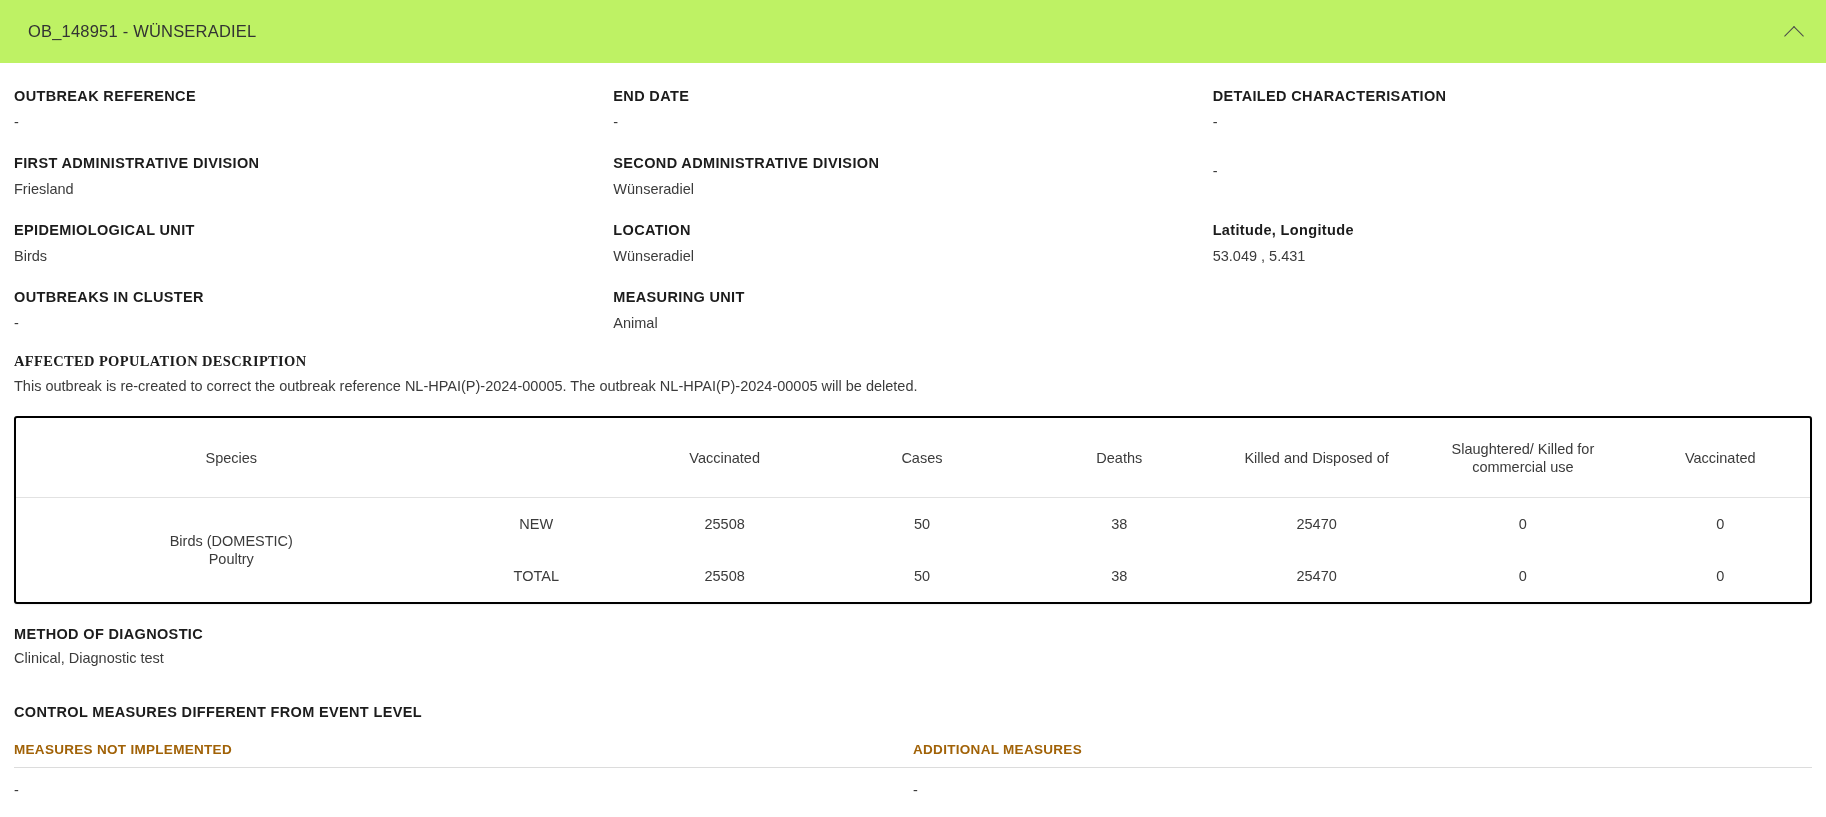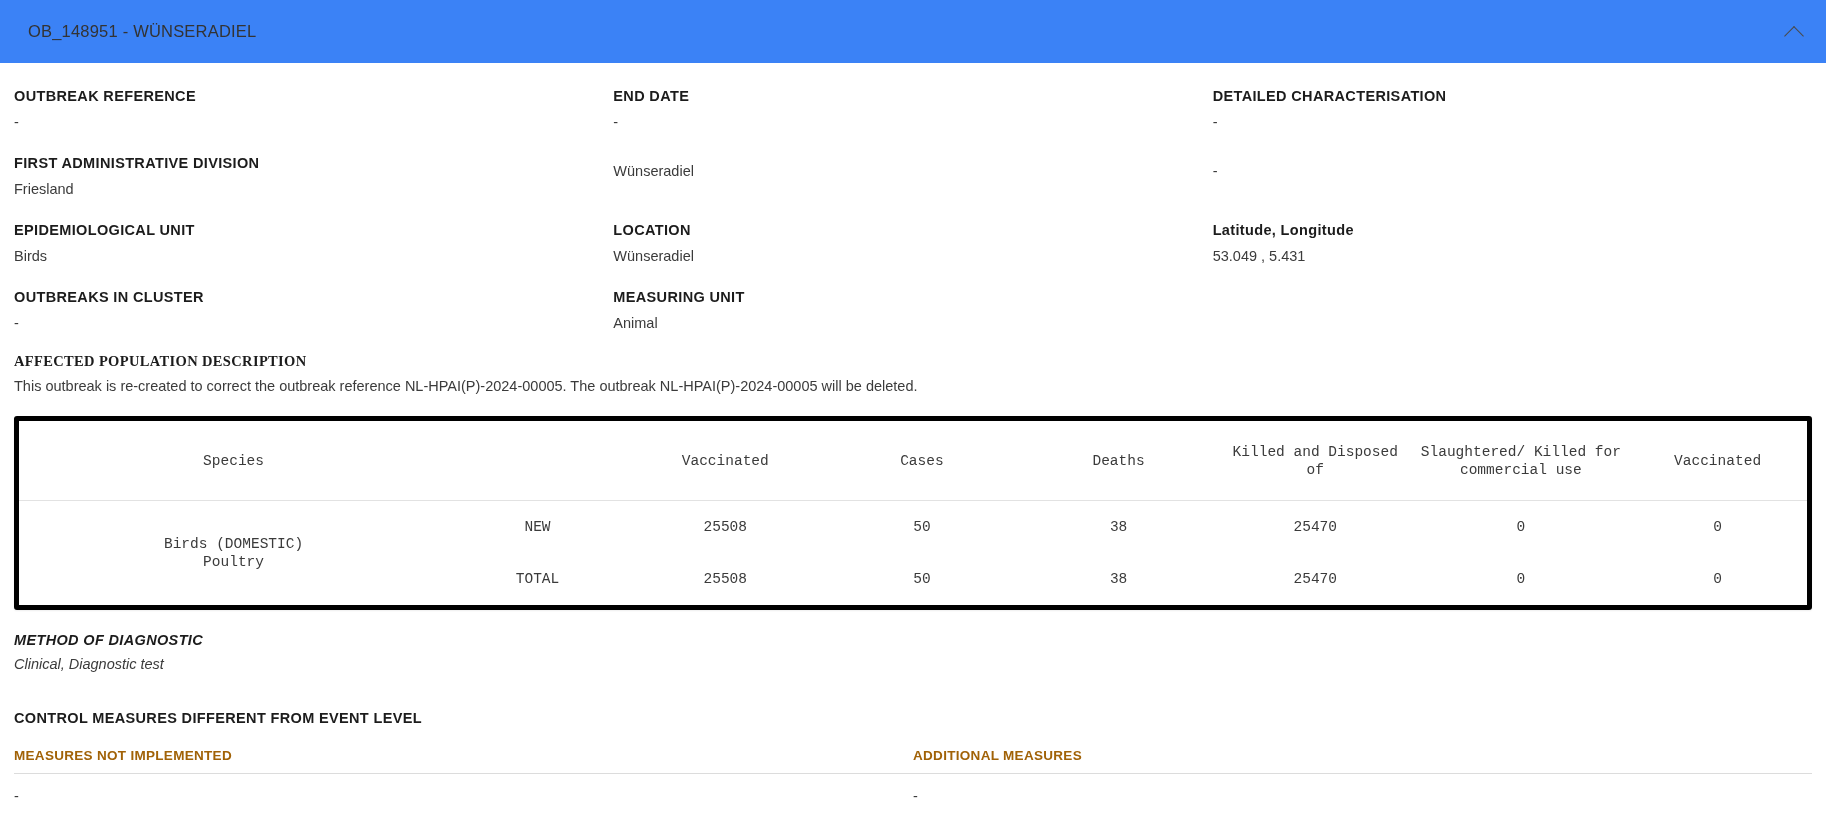--- a/index.html
+++ b/index.html
@@ -14,21 +14,21 @@
     width: 1826px;
     min-height: 817px;
     background: #ffffff;
     position: relative;
     overflow: hidden;
   }
 
   
   .panel-header {
     height: 63px;
-    background: #3b82f6;
+    background: #bef264;
     display: flex;
     align-items: center;
     justify-content: space-between;
     padding: 0 20px 0 28px;
   }
   .panel-header .title {
     font-size: 16.5px;
     color: #333333;
     letter-spacing: 0.2px;
   }
@@ -94,26 +94,25 @@
     font-family: Liberation Serif, serif;
   }
   .affected .value {
     font-size: 14.5px;
     color: #3b3b3b;
     margin-top: 8px;
   }
 
   
   .table-card {
-    border: 5px solid #000000;
+    border: 2px solid #000000;
     border-radius: 3px;
     box-shadow: 0 1px 2px rgba(0,0,0,0.07);
     background: #fff;
     margin-top: 4px;
-    font-family: Liberation Mono, monospace;
   }
   table.species {
     width: 100%;
     border-collapse: collapse;
     table-layout: fixed;
   }
   table.species thead th {
     font-size: 14.5px;
     font-weight: normal;
     color: #3b3b3b;
@@ -137,21 +136,20 @@
   .col-susc     { width: 11%; }
   .col-cases    { width: 11%; }
   .col-deaths   { width: 11%; }
   .col-killed   { width: 11%; }
   .col-slaught  { width: 12%; }
   .col-vacc     { width: 10%; }
 
   
   .section {
     margin-top: 22px;
-    font-style: italic;
   }
   .section .label {
     font-size: 14.5px;
     font-weight: bold;
     letter-spacing: 0.35px;
     text-transform: uppercase;
     color: #1c1c1c;
   }
   .section .value {
     font-size: 14.5px;
@@ -218,20 +216,21 @@
       <div class="field">
         <div class="label">DETAILED CHARACTERISATION</div>
         <div class="value">-</div>
       </div>
 
       <div class="field">
         <div class="label">FIRST ADMINISTRATIVE DIVISION</div>
         <div class="value">Friesland</div>
       </div>
       <div class="field">
+        <div class="label">SECOND ADMINISTRATIVE DIVISION</div>
         <div class="value">Wünseradiel</div>
       </div>
       <div class="field">
         <div class="value">-</div>
       </div>
       <div class="field">
         <div class="label">EPIDEMIOLOGICAL UNIT</div>
         <div class="value">Birds</div>
       </div>
 

